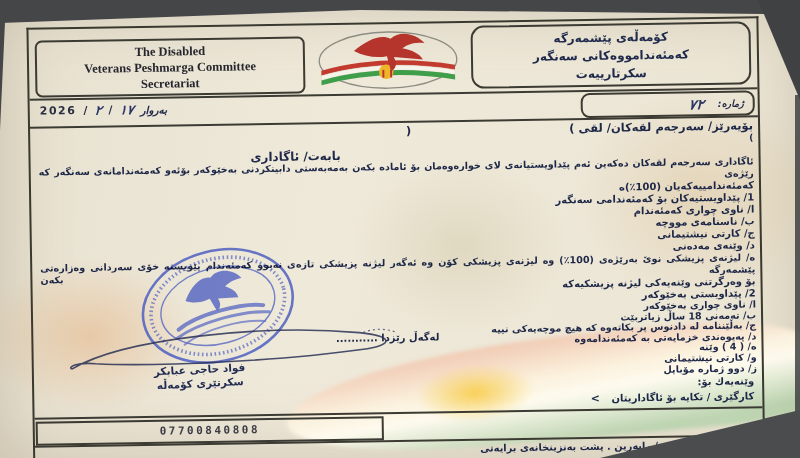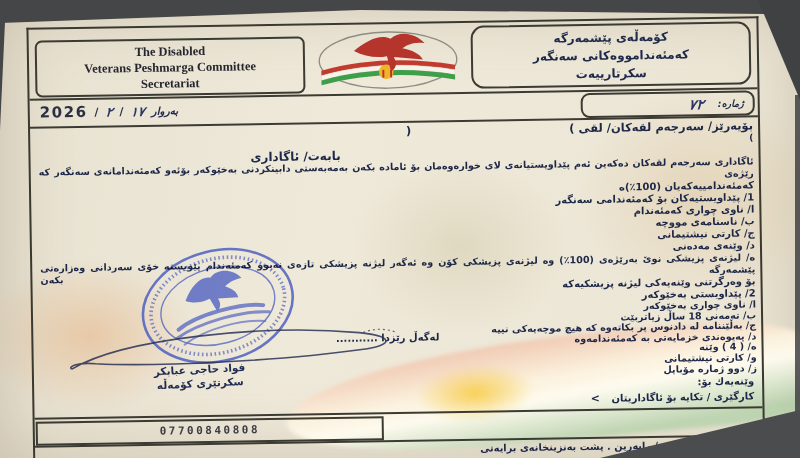--- a/index.html
+++ b/index.html
@@ -38,21 +38,21 @@
        transform:rotate(-0.9deg);transform-origin:50% 50%;color:#1d2747;font-weight:bold;}
   .header{display:flex;justify-content:space-between;align-items:flex-start;height:66px;padding:3px 6px 0 6px;}
   .en-box{width:266px;margin-top:8px;height:50px;border:2px solid #3c3b33;border-radius:7px;
       text-align:center;font-family:"Liberation Serif","DejaVu Serif",serif;font-weight:bold;
       color:#26262e;font-size:12.5px;line-height:16px;padding-top:3px;}
   .logo{width:150px;height:62px;margin-top:2px;}
   .ku-box{width:276px;height:56px;border:2px solid #3c3b33;border-radius:13px;text-align:center;
       direction:rtl;font-size:12px;line-height:18px;padding-top:3px;color:#202a4c;}
   .meta{position:relative;height:26px;border-top:2px solid #3c3b33;}
   .date-group{position:absolute;left:10px;top:3px;display:flex;direction:ltr;align-items:center;gap:7px;}
-  .year{font-size:15px;letter-spacing:1.5px;color:#2a2f42;text-align:right;}
+  .year{font-size:11px;letter-spacing:1.5px;color:#2a2f42;text-align:right;}
   .slash{font-size:11px;color:#2a2f42;}
   .date-label{font-size:10.5px;color:#1d2747;font-style:italic;}
   .hand{display:inline-block;color:#2a3566;font-style:italic;transform:skewX(-8deg);font-size:13px;}
   .num-box{position:absolute;right:3px;top:1px;width:152px;height:21px;border:2px solid #3c3b33;
       border-radius:9px;display:flex;direction:rtl;align-items:center;gap:14px;padding:0 9px;}
   .num-label{font-size:9.5px;font-style:italic;}
   .num-value{font-size:14px;}
   .body{border-top:2px solid #3c3b33;direction:rtl;text-align:right;padding:2px 5px 0 8px;
       font-size:10px;line-height:12px;color:#1d2747;}
   .ltr{direction:ltr;unicode-bidi:bidi-override;display:inline-block;}

